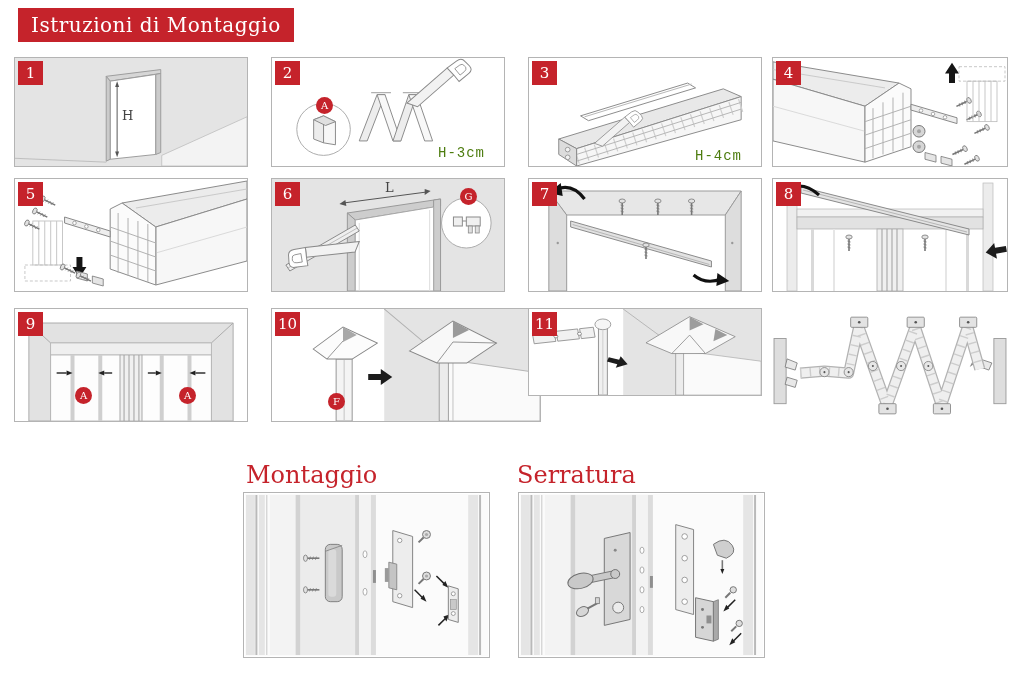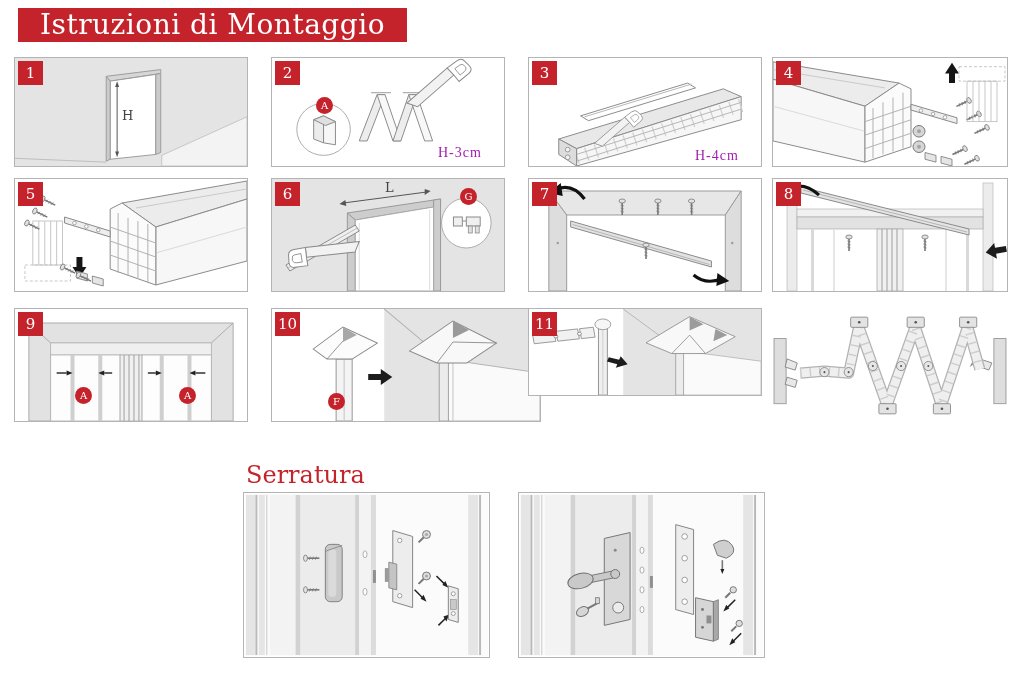--- a/index.html
+++ b/index.html
@@ -1,29 +1,29 @@
 <!DOCTYPE html>
 <html><head>
 <meta charset="utf-8">
 <style>
   html,body{margin:0;padding:0;background:#fff;}
   #page{position:relative;width:1024px;height:674px;background:#fff;overflow:hidden;
         font-family:"DejaVu Serif",serif;}
   .banner{position:absolute;left:18px;top:8px;height:34px;line-height:34px;
-          padding:0 22px;background:#c5232b;color:#fff;font-size:28px;letter-spacing:.5px;}
+          padding:0 13px;background:#c5232b;color:#fff;font-size:20px;letter-spacing:.5px;}
   .panel{position:absolute;background:#fff;border:1px solid #b4b4b4;box-sizing:border-box;}
   .panel.gray{background:#e4e4e4;}
   .panel.noborder{border:none;background:#fff;}
   .panel svg{position:absolute;left:0;top:0;width:100%;height:100%;display:block;}
   .num{position:absolute;left:3px;top:3px;width:25px;height:24px;background:#c5232b;
        color:#fff;font-size:15px;line-height:24px;text-align:center;z-index:3;}
   .cb{position:absolute;width:17px;height:17px;border-radius:50%;background:#c5232b;
       color:#fff;font-size:10px;line-height:17px;text-align:center;z-index:3;}
-  .dim{position:absolute;font-family:Liberation Serif, serif;font-size:14px;
-       color:#a21caf;letter-spacing:1px;z-index:3;}
+  .dim{position:absolute;font-family:Liberation Mono, monospace;font-size:14px;
+       color:#4d7c0f;letter-spacing:1px;z-index:3;}
   .axis{position:absolute;font-size:13px;color:#444;z-index:3;}
   .sect-title{position:absolute;top:461px;font-size:24px;color:#c5232b;z-index:3;}
 </style>
 </head>
 <body>
 
 <div id="page">
 
   <svg width="0" height="0" style="position:absolute">
     <defs>
@@ -354,21 +354,21 @@
         <circle cx="76" cy="63" r="1" fill="#555"></circle>
       <circle cx="100" cy="57" r="4.5" fill="#e6e6e6" stroke="#8a8a8a" stroke-width="0.9"></circle>
         <circle cx="100" cy="57" r="1" fill="#555"></circle>
       <circle cx="128" cy="57" r="4.5" fill="#e6e6e6" stroke="#8a8a8a" stroke-width="0.9"></circle>
         <circle cx="128" cy="57" r="1" fill="#555"></circle>
       <circle cx="155" cy="57" r="4.5" fill="#e6e6e6" stroke="#8a8a8a" stroke-width="0.9"></circle>
         <circle cx="155" cy="57" r="1" fill="#555"></circle>
     </svg>
   </div>
 
-  <span class="sect-title" style="left:246px">Serratura</span>
+  <span class="sect-title" style="left:246px">Montaggio</span>
   <div class="panel" style="left:243px;top:492px;width:247px;height:166px">
     <svg viewBox="0 0 247 166" preserveAspectRatio="none">
       <rect x="1" y="1" width="245" height="164" fill="#fbfbfb"></rect>
       <rect x="2" y="2" width="9" height="162" fill="#e5e5e5"></rect>
       <line x1="12.5" y1="2" x2="12.5" y2="164" stroke="#b9b9b9" stroke-width="2"></line>
       <rect x="15" y="2" width="6" height="162" fill="#e5e5e5"></rect>
       <line x1="23" y1="2" x2="23" y2="164" stroke="#c6c6c6"></line>
       <rect x="26" y="2" width="26" height="162" fill="#f3f3f3"></rect>
       <rect x="52" y="2" width="5" height="162" fill="#d2d2d2"></rect>
       <rect x="57" y="2" width="55" height="162" fill="#ececec"></rect>
@@ -406,20 +406,21 @@
         <polygon points="200,93 206,96 203,89" fill="#222"></polygon>
       <line x1="196" y1="134" x2="203" y2="127" stroke="#222" stroke-width="1.5"></line>
         <polygon points="201,125 207,123 204,130" fill="#222"></polygon>
       <polygon points="206,94 216,97 216,131 206,128" fill="#ededed" stroke="#858585"></polygon>
       <circle cx="211" cy="102" r="2" fill="#fff" stroke="#888" stroke-width="0.8"></circle>
       <circle cx="211" cy="122" r="2" fill="#fff" stroke="#888" stroke-width="0.8"></circle>
       <rect x="208" y="108" width="6" height="10" fill="#c9c9c9" stroke="#8a8a8a" stroke-width="0.6"></rect>
     </svg>
   </div>
 
+  <span class="sect-title" style="left:517px">Serratura</span>
   <div class="panel" style="left:518px;top:492px;width:247px;height:166px">
     <svg viewBox="0 0 247 166" preserveAspectRatio="none">
       <rect x="1" y="1" width="245" height="164" fill="#fbfbfb"></rect>
       <rect x="2" y="2" width="9" height="162" fill="#e5e5e5"></rect>
       <line x1="12.5" y1="2" x2="12.5" y2="164" stroke="#b9b9b9" stroke-width="2"></line>
       <rect x="15" y="2" width="6" height="162" fill="#e5e5e5"></rect>
       <line x1="23" y1="2" x2="23" y2="164" stroke="#c6c6c6"></line>
       <rect x="26" y="2" width="26" height="162" fill="#f3f3f3"></rect>
       <rect x="52" y="2" width="5" height="162" fill="#d2d2d2"></rect>
       <rect x="57" y="2" width="57" height="162" fill="#ececec"></rect>

